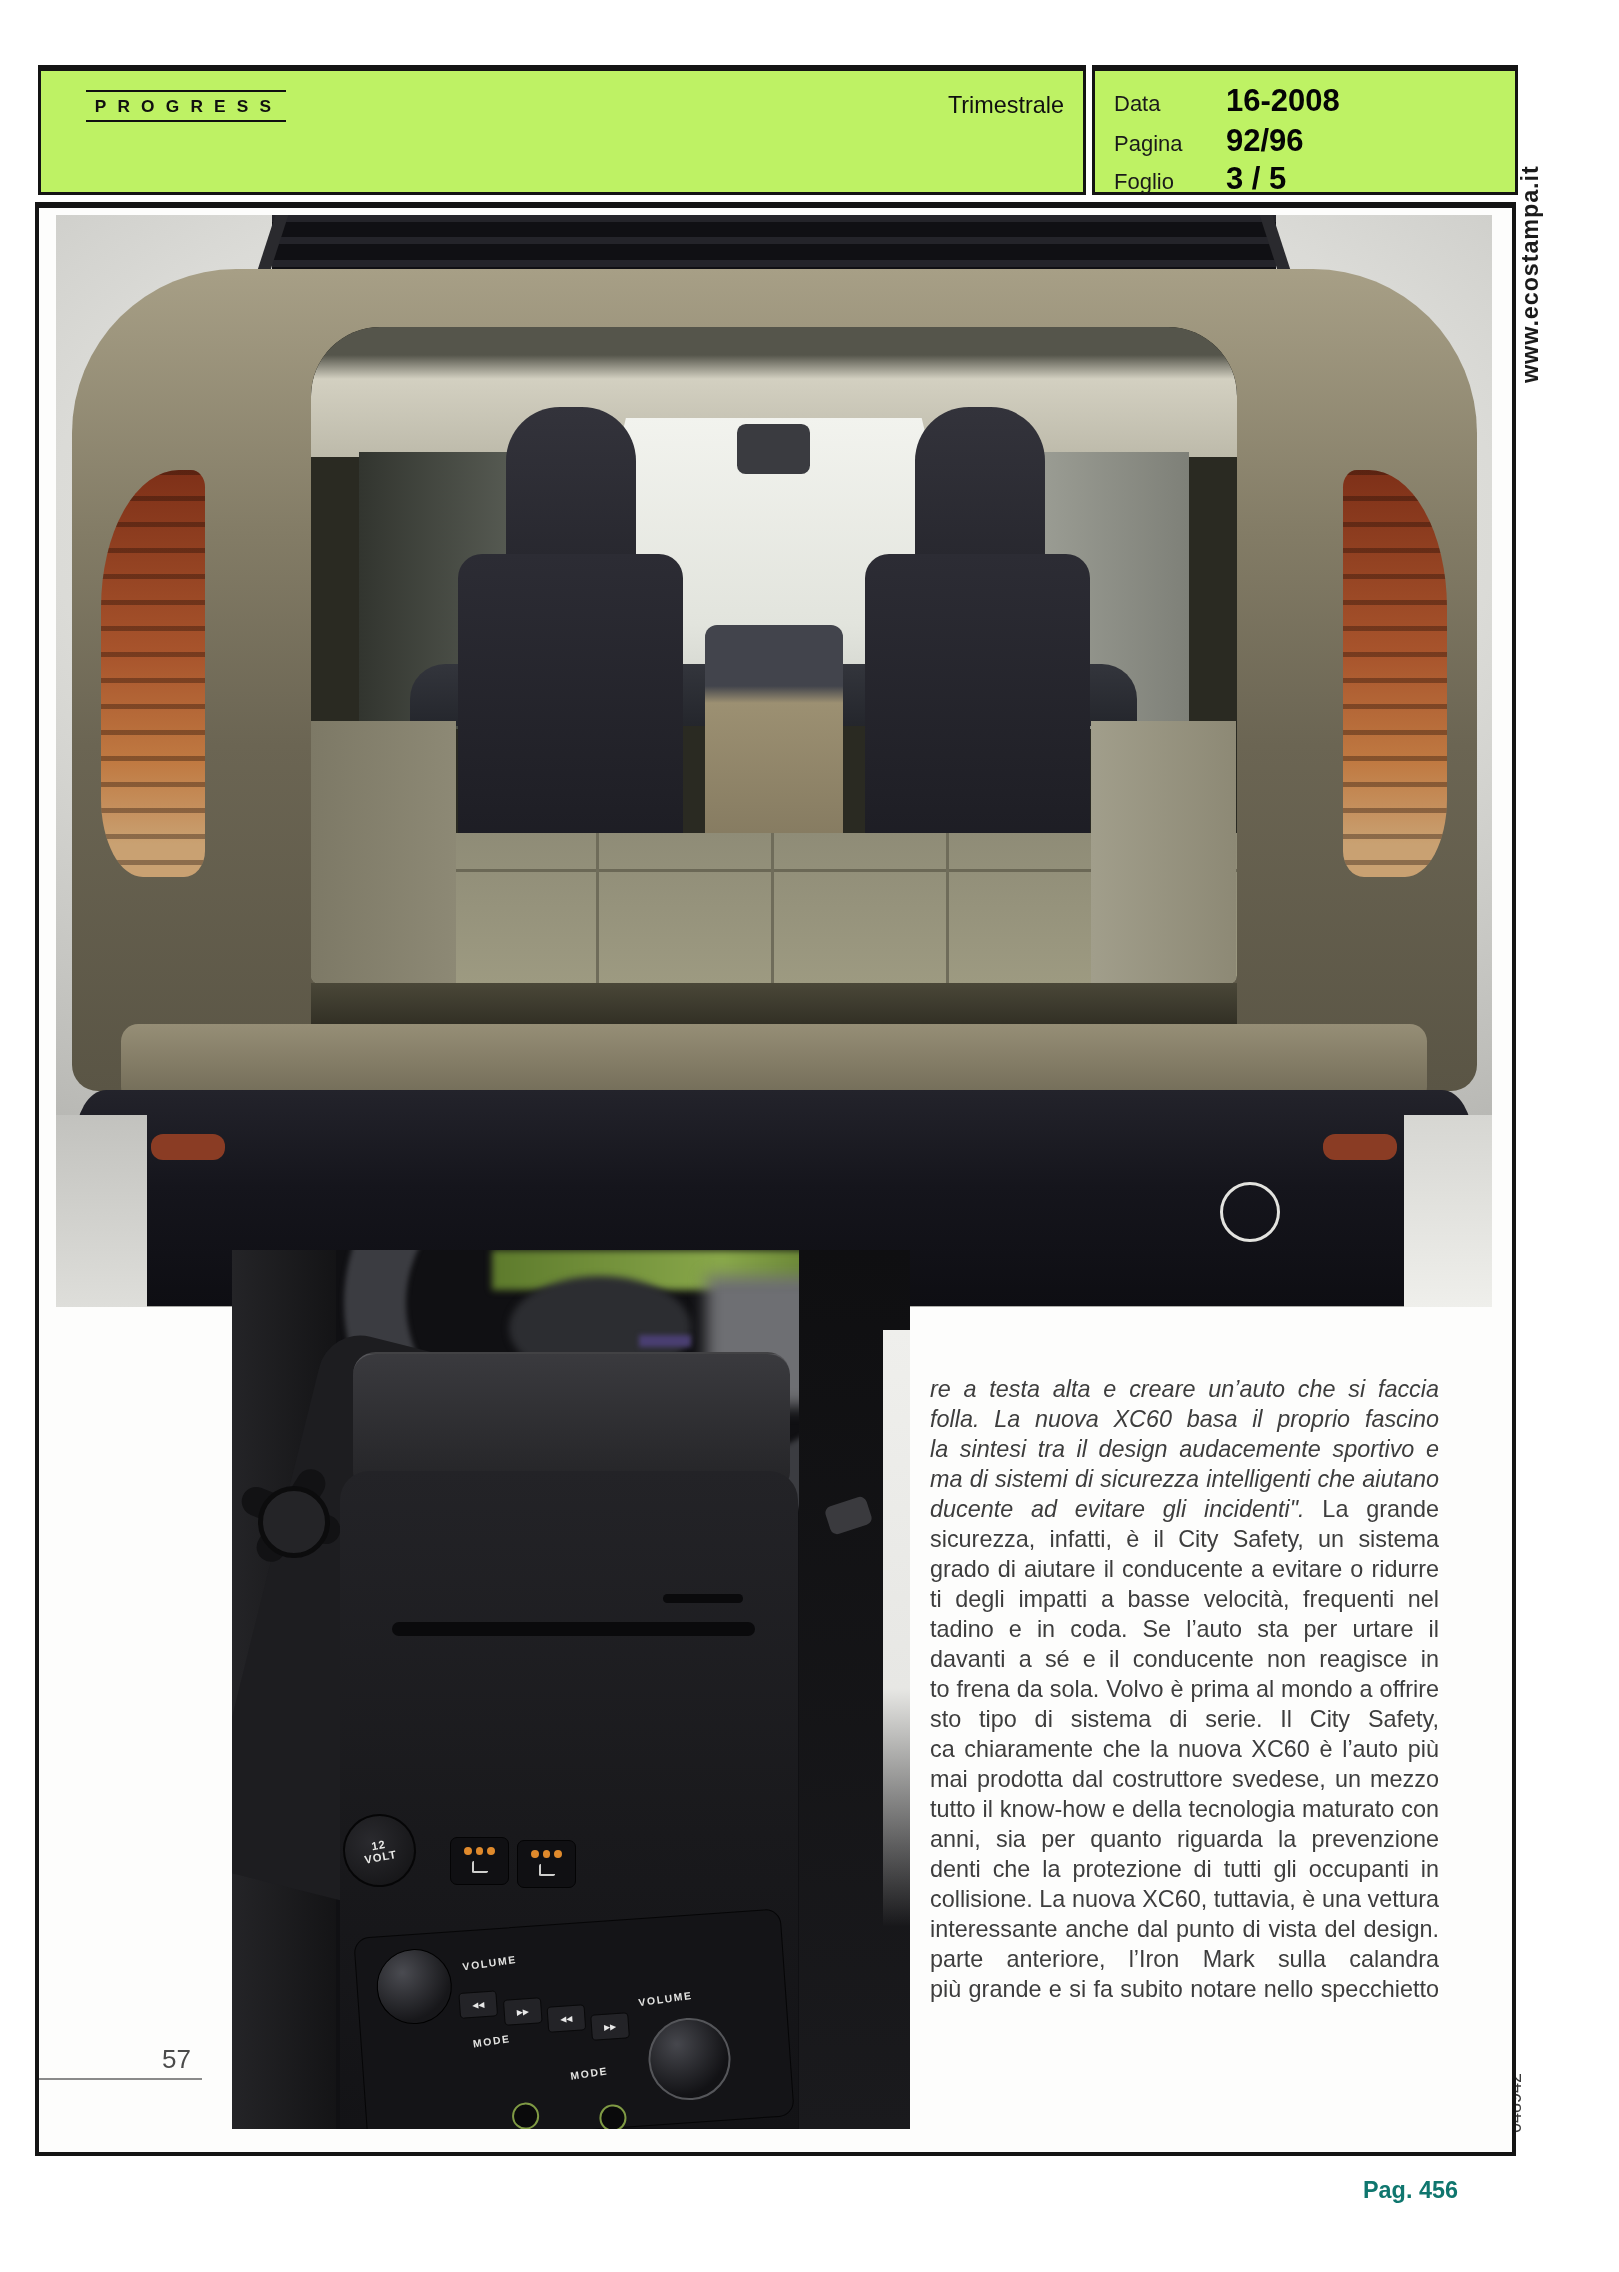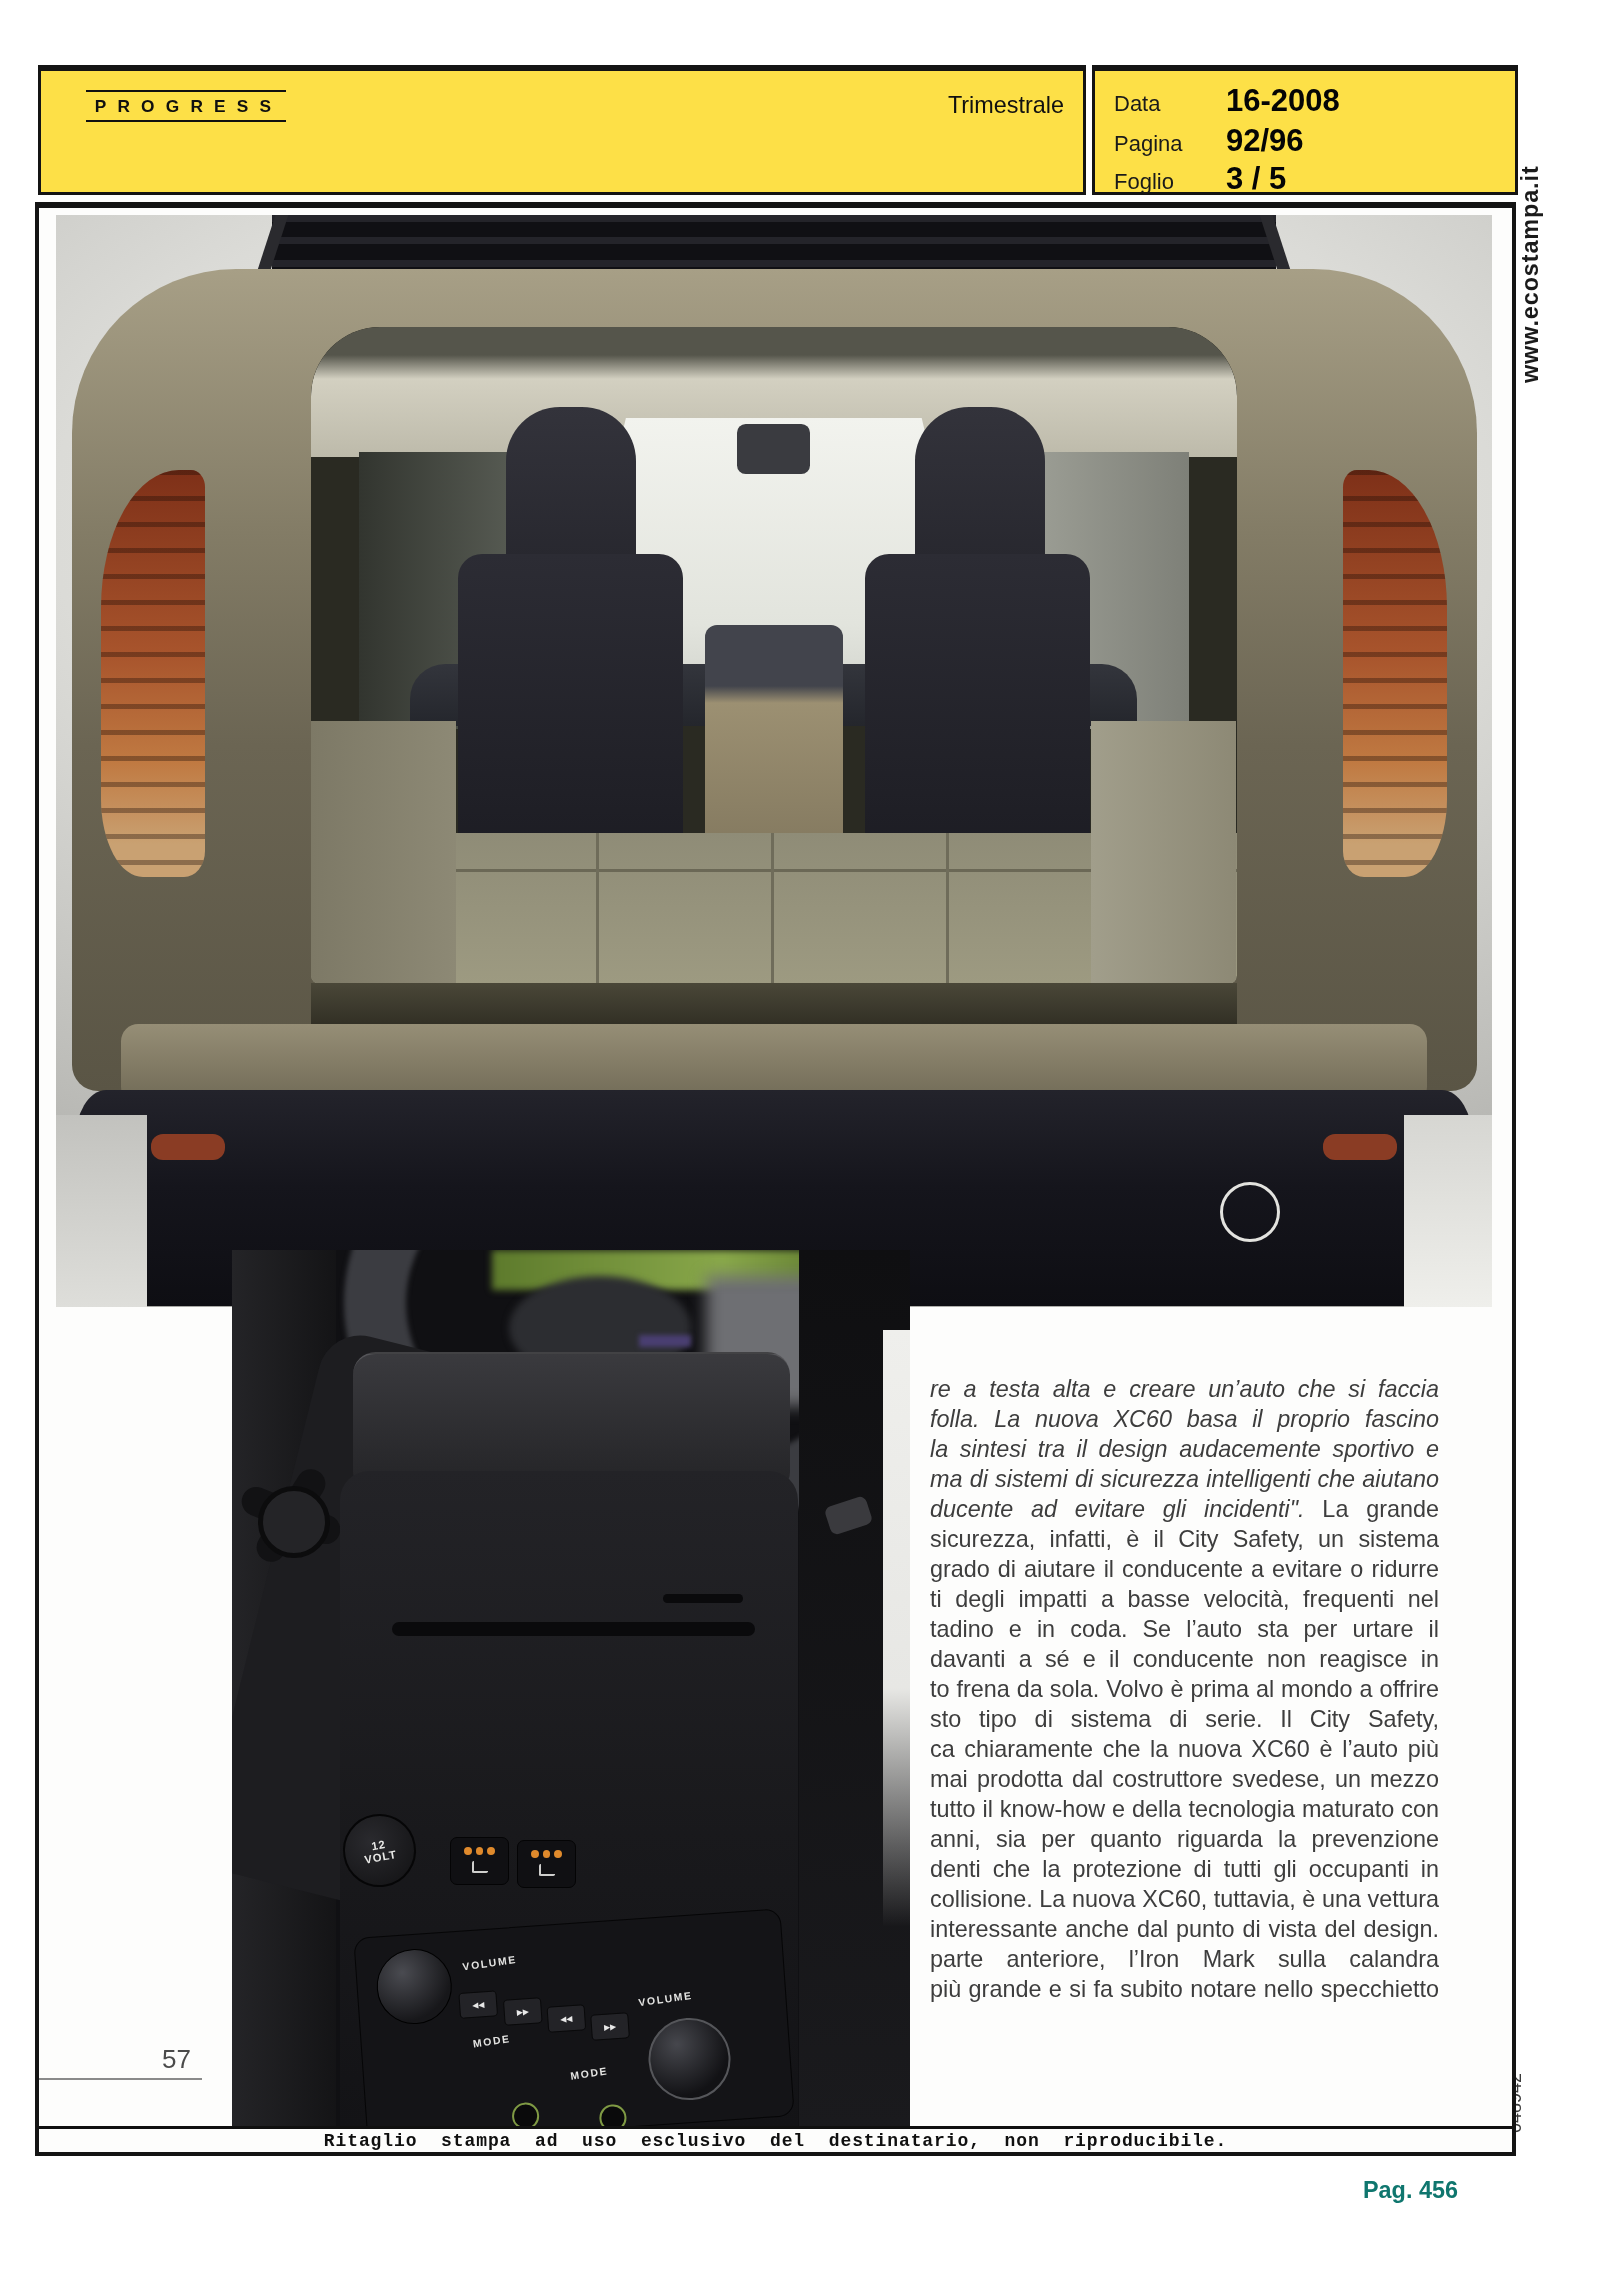--- a/index.html
+++ b/index.html
@@ -1,19 +1,19 @@
 <!DOCTYPE html>
 <html style="font-size:14px"><head>
 <meta charset="utf-8">
 <style>
   html,body{margin:0;padding:0}
   body{width:1619px;height:2273px;background:#ffffff;position:relative;overflow:hidden;
        font-family:"Liberation Sans",sans-serif;color:#111}
   .a{position:absolute}
-  .box{border:3.5px solid #141414;background:#fde047;box-sizing:border-box}
+  .box{border:3.5px solid #141414;background:#bef264;box-sizing:border-box}
   
   .brandTop{display:inline-block;font-weight:700;font-size:17.3px;letter-spacing:11.2px;
             border-top:2.6px solid #101010;border-bottom:2.6px solid #101010;padding:3.5px 3.5px 3.5px 8.7px;color:#101010}
   .brandMain{font-family:"Liberation Serif",serif;font-weight:700;font-size:87px;line-height:.82;
              letter-spacing:3.5px;color:#101010}
   .trim{font-size:23.4px;color:#101010}
   .frow{position:absolute;left:19px;display:flex;align-items:baseline}
   .flabel{font-size:22px;color:#1a1a1a;width:112px}
   .fval{font-size:31px;font-weight:700;color:#050505}
   
@@ -235,20 +235,16 @@
     <div class="ln">denti che la protezione di tutti gli occupanti in caso di</div>
     <div class="ln">collisione. La nuova XC60, tuttavia, è una vettura molto</div>
     <div class="ln">interessante anche dal punto di vista del design. Sulla</div>
     <div class="ln">parte anteriore, l’Iron Mark sulla calandra trapezoidale è</div>
     <div class="ln">più grande e si fa subito notare nello specchietto retrovi-</div>
   </div>
 
   <div class="a p94" style="left:123px;top:1836px">57</div>
   <div class="a" style="left:0;top:1870px;width:163px;height:1.7px;background:#8a8a8a"></div>
 
-  <div class="a" style="left:0;bottom:0;width:100%;height:26px;border-top:3.5px solid #101010;box-sizing:border-box;
-              display:flex;align-items:center;justify-content:center;background:#fdfdfc">
-    <div class="disc">Ritaglio stampa ad uso esclusivo del destinatario, non riproducibile.</div>
-  </div>
 </div>
 
 <div class="a pag" style="left:1363px;top:2177px">Pag. 456</div>
 
 
 </body></html>

